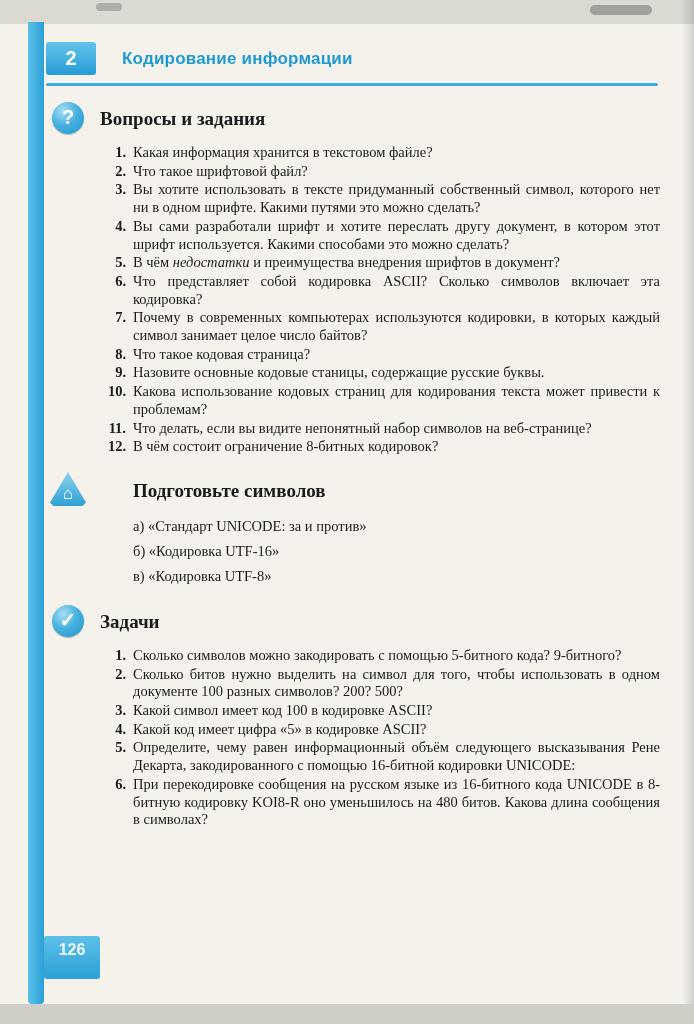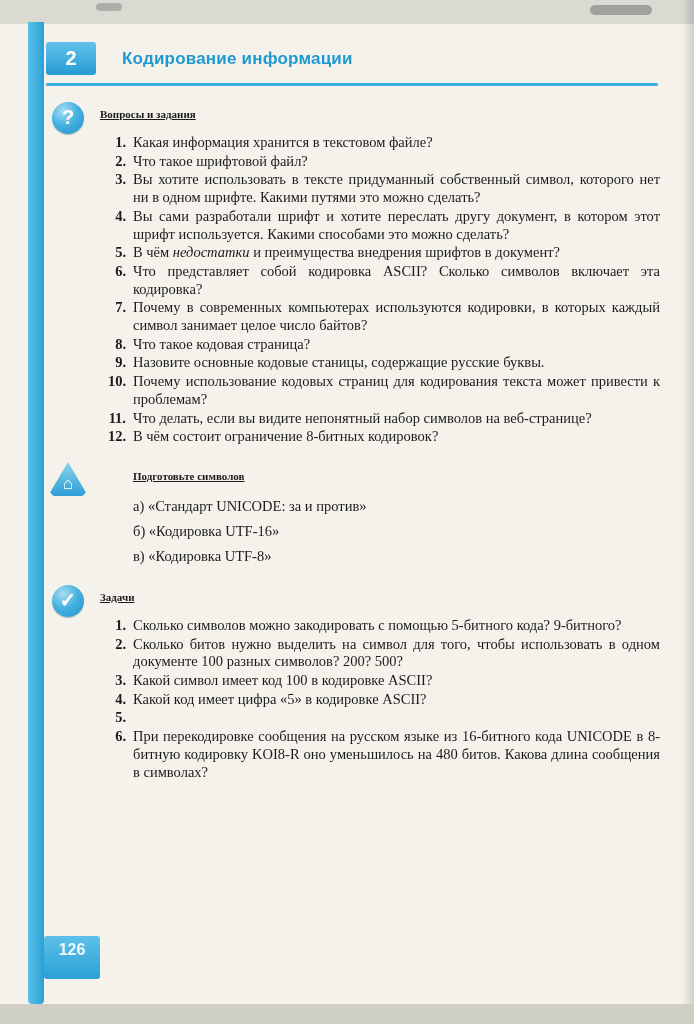--- a/index.html
+++ b/index.html
@@ -23,21 +23,21 @@
                font:bold 20px/33px "Liberation Sans",sans-serif;}
   .chapter-title{color:#1e9ad2;font:bold 17px "Liberation Sans",sans-serif;letter-spacing:.2px;}
   .header-rule{position:absolute;top:83px;left:46px;width:612px;height:3px;border-radius:2px;
                background:#3bade0;}
   .page-num{position:absolute;left:44px;top:936px;width:56px;height:43px;border-radius:3px;
             background:linear-gradient(180deg,#5ec0e8,#2aa0d6);color:#eefaff;text-align:center;
             font:bold 16px/27px "Liberation Sans",sans-serif;}
   
   .content{position:absolute;left:0;top:96px;width:660px;}
   .sec{position:relative;}
-  .sec-head{font-weight:bold;font-size:11px;margin:0 0 0 100px;text-decoration:underline;}
+  .sec-head{font-weight:bold;font-size:19px;margin:0 0 0 100px;}
   .m-icon{position:absolute;color:#fff;text-align:center;}
   .circle-icon{left:52px;top:-6px;width:32px;height:32px;border-radius:50%;
                background:radial-gradient(circle at 35% 28%,#a9def2 0%,#47b2e0 45%,#1f92c9 100%);
                font:bold 20px/31px "Liberation Sans",sans-serif;
                box-shadow:0 1px 1px rgba(0,0,0,.25);}
   .tri-icon{left:50px;top:-8px;width:36px;height:34px;
             background:linear-gradient(180deg,#8ed3ee,#2d9fd4);
             clip-path:polygon(50% 0%,100% 90%,90% 100%,10% 100%,0% 90%);
             display:flex;align-items:flex-end;justify-content:center;
             font:bold 17px "Liberation Sans",sans-serif;padding-bottom:2px;box-sizing:border-box;}
@@ -110,21 +110,21 @@
         <li class="item">
           <span class="num">8.</span>
           <span class="txt">Что такое кодовая страница?</span>
         </li>
         <li class="item">
           <span class="num">9.</span>
           <span class="txt">Назовите основные кодовые станицы, содержащие русские буквы.</span>
         </li>
         <li class="item">
           <span class="num">10.</span>
-          <span class="txt">Почему использование кодовых страниц для кодирования текста может привести к проблемам?</span>
+          <span class="txt">Какова использование кодовых страниц для кодирования текста может привести к проблемам?</span>
         </li>
         <li class="item">
           <span class="num">11.</span>
           <span class="txt">Что делать, если вы видите непонятный набор символов на веб-странице?</span>
         </li>
         <li class="item">
           <span class="num">12.</span>
           <span class="txt">В чём состоит ограничение 8-битных кодировок?</span>
         </li>
       </ul>
@@ -156,20 +156,21 @@
           <span class="num">3.</span>
           <span class="txt">Какой символ имеет код 100 в кодировке ASCII?</span>
         </li>
         <li class="item">
           <span class="num">4.</span>
           <span class="txt">Какой код имеет цифра «5» в кодировке ASCII?</span>
         </li>
         <li class="item">
           <span class="num">5.</span>
           <span class="txt">
+            <span>Определите, чему равен информационный объём следующего высказывания Рене Декарта, закодированного с помощью 16-битной кодировки UNICODE:</span>
           </span>
         </li>
         <li class="item">
           <span class="num">6.</span>
           <span class="txt">При перекодировке сообщения на русском языке из 16-битного кода UNICODE в 8-битную кодировку KOI8-R оно уменьшилось на 480 битов. Какова длина сообщения в символах?</span>
         </li>
       </ul>
     </div>
 
   </div>

